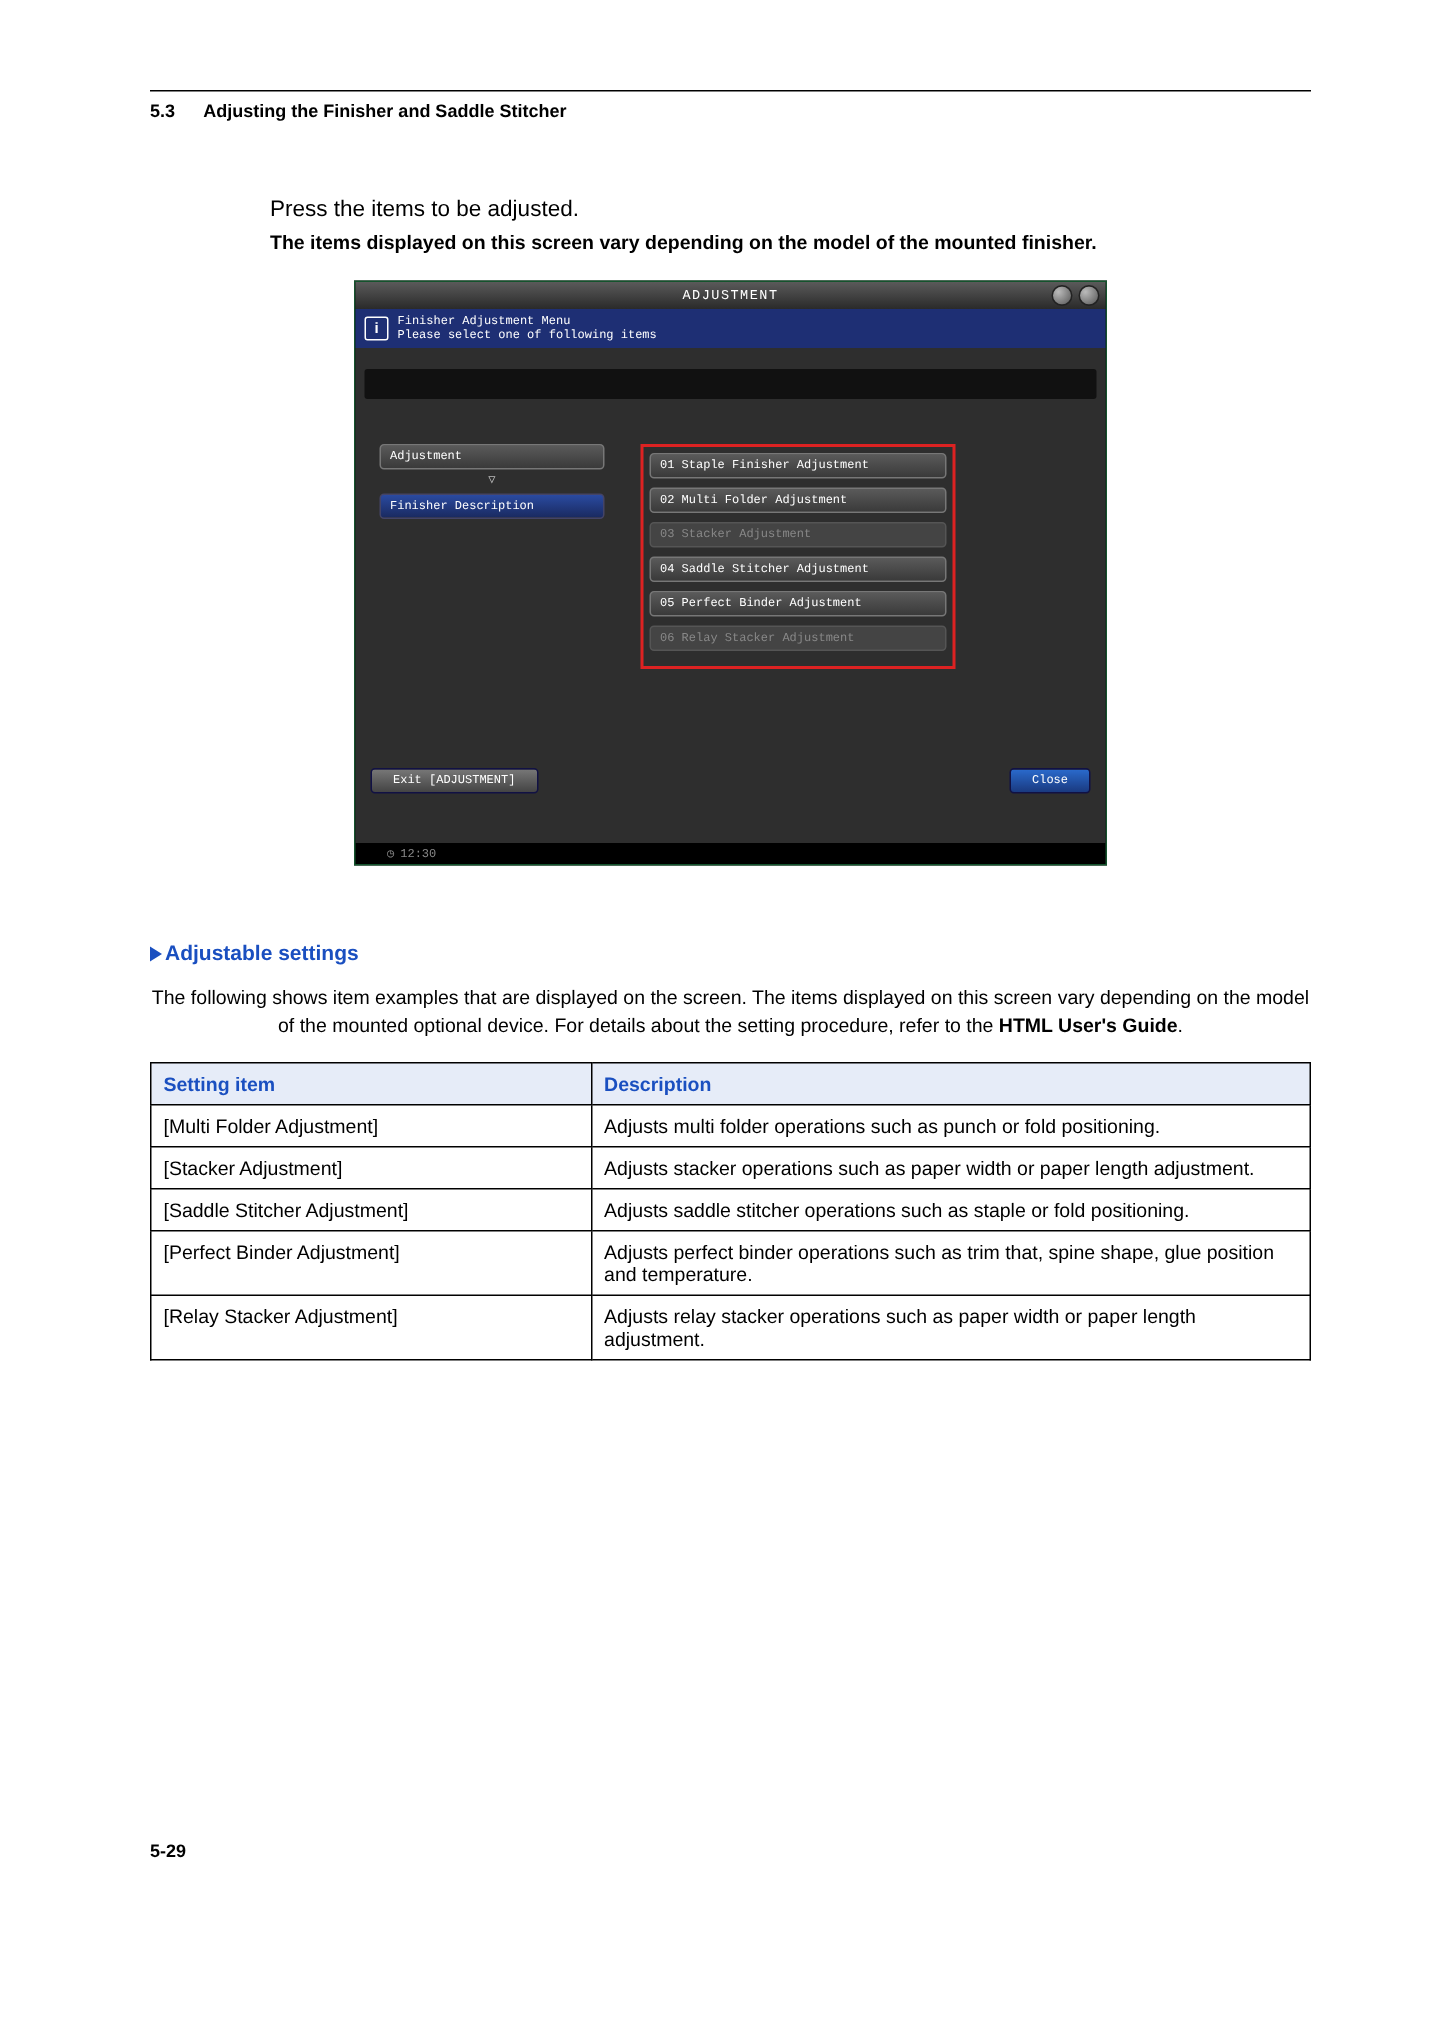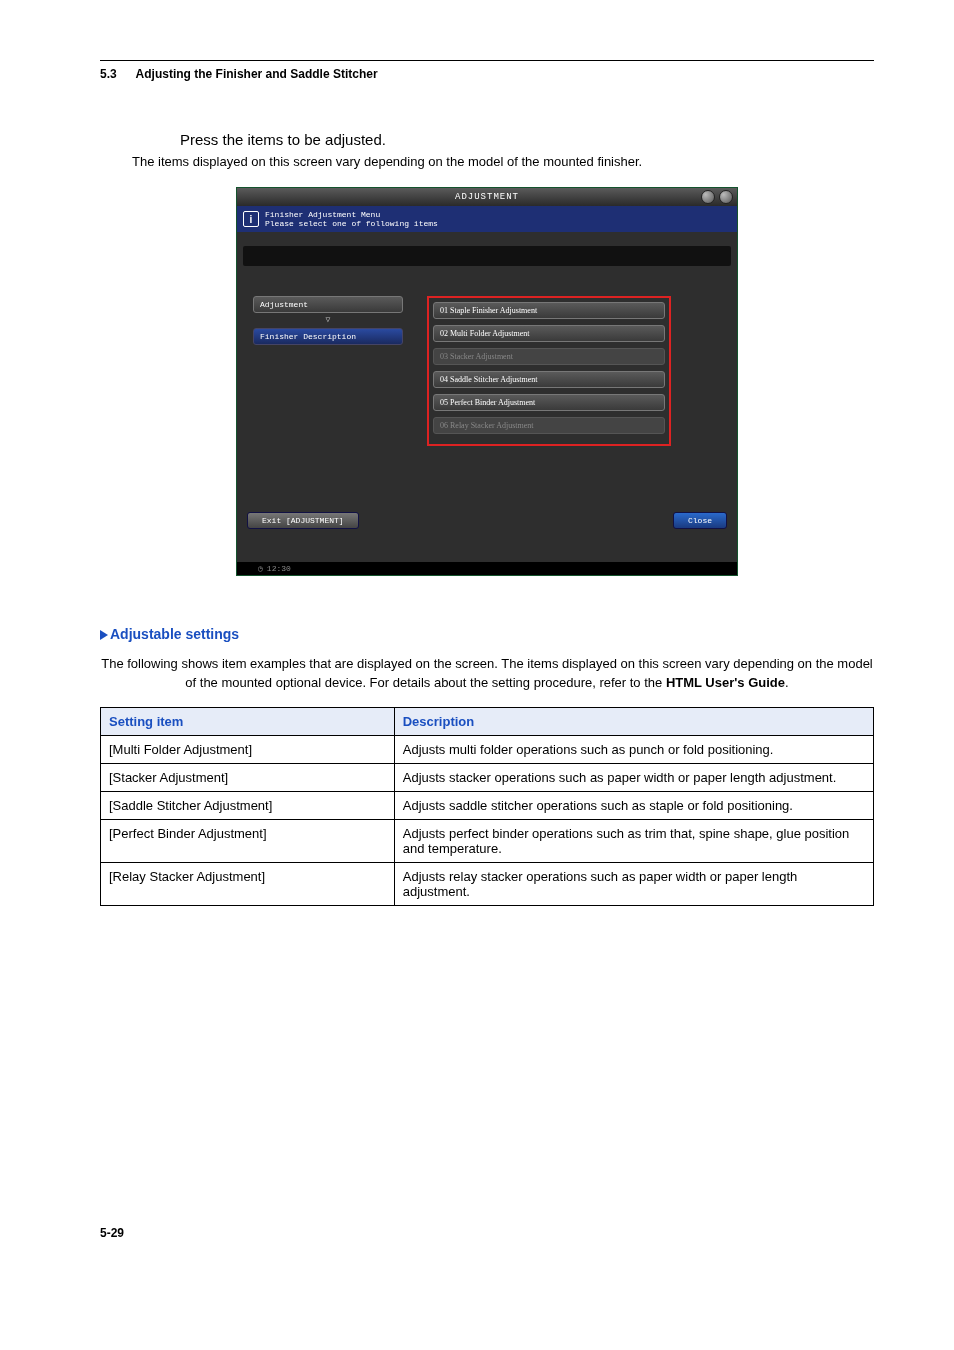--- a/index.html
+++ b/index.html
@@ -23,21 +23,22 @@
     color: #000;
     margin-bottom: 50px;
   }
   .running-head .num { margin-right: 16px; }
   .instruct {
     font-size: 15px;
     margin: 15px 0 6px 80px;
   }
   .subtext {
     font-size: 13px;
-    margin: 0 0 18px 32px;
+    margin: 0 0 18px 80px;
+    font-weight: bold;
   }
 
   
   .screenshot {
     width: 500px;
     margin: 0 auto 50px auto;
     background: #000;
     border: 1px solid #14532d;
     font-family: "Courier New", monospace;
     font-size: 9px;
@@ -93,21 +94,21 @@
     height: 20px;
     margin: 4px 6px 30px 6px;
     border-radius: 2px;
   }
   .cols {
     display: flex;
     gap: 24px;
     padding: 0 16px;
   }
   .col-left { width: 150px; }
-  .col-right { width: 244px; font-family: Liberation Serif, serif; }
+  .col-right { width: 210px; }
   .menu-btn {
     background: linear-gradient(#5a5a5a,#3a3a3a);
     color: #fff;
     border: 1px solid #777;
     border-radius: 3px;
     padding: 3px 6px;
     font-size: 8px;
     margin-bottom: 6px;
     text-align: left;
   }

